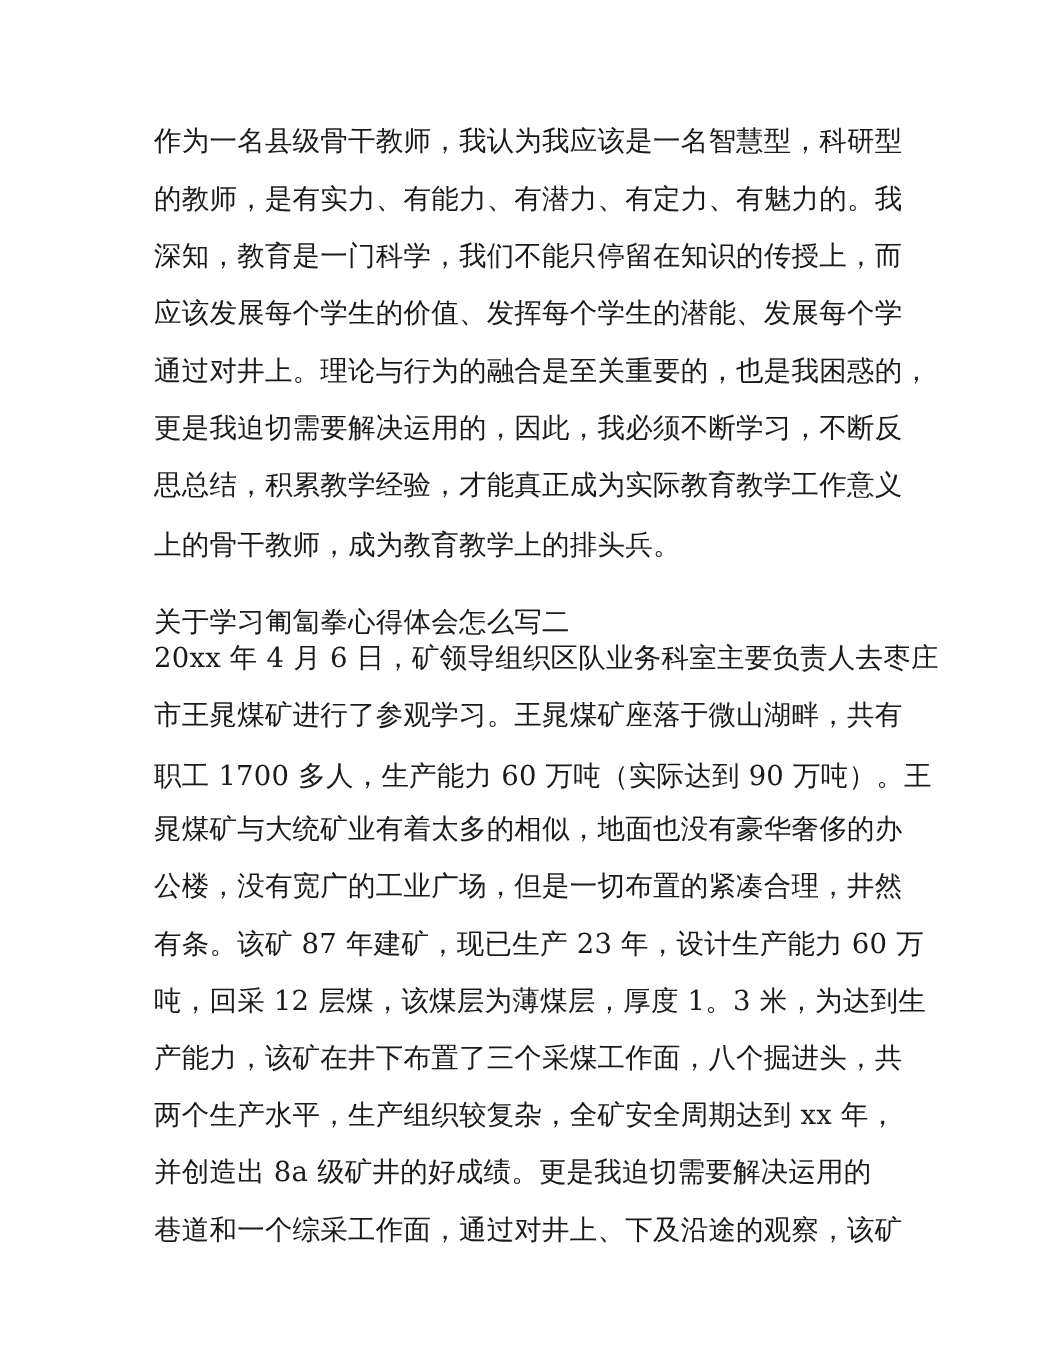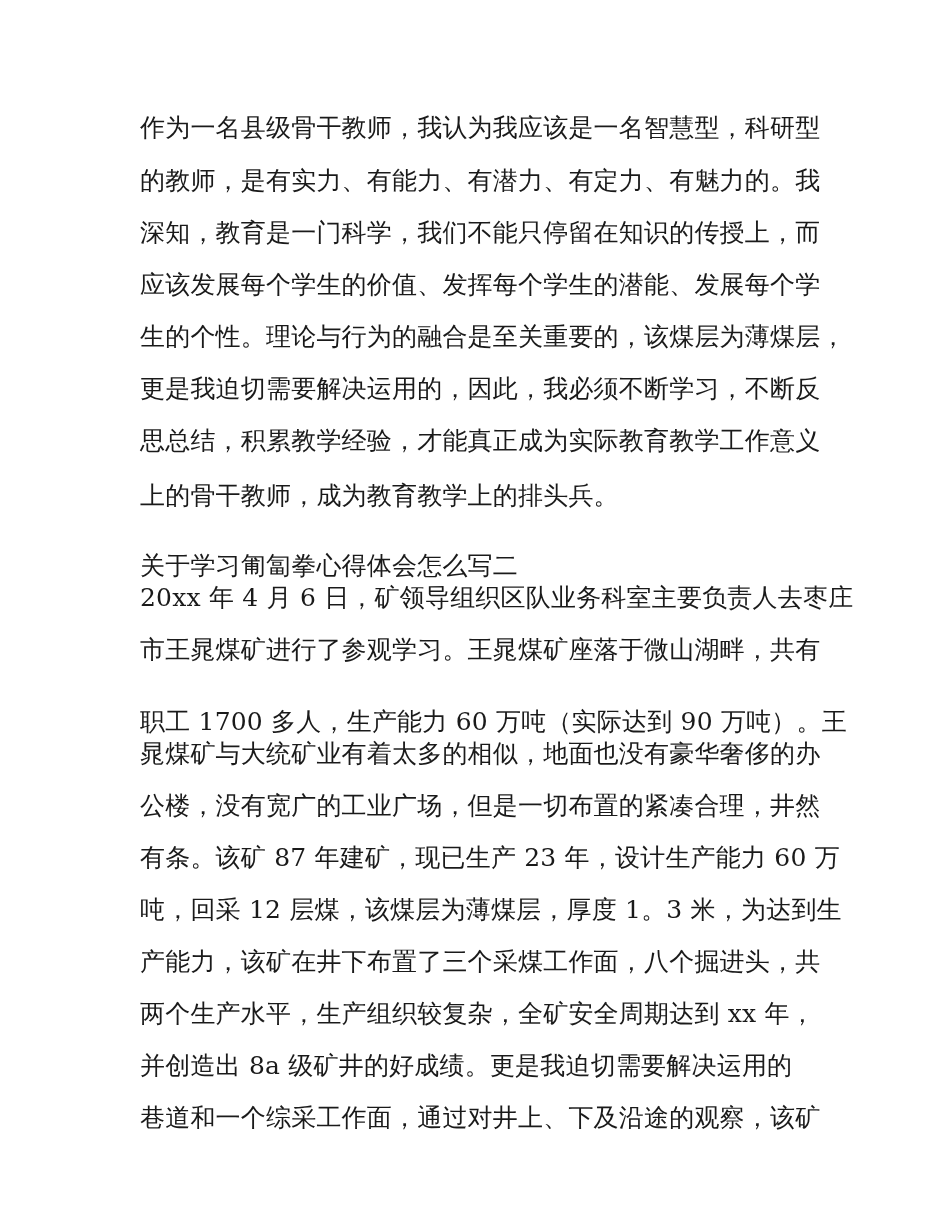--- a/index.html
+++ b/index.html
@@ -35,30 +35,30 @@
   </style>
 </head>
 <body>
 
 <div class="page">
 
   <div class="line" style="top:112px">作为一名县级骨干教师，我认为我应该是一名智慧型，科研型</div>
   <div class="line" style="top:165px">的教师，是有实力、有能力、有潜力、有定力、有魅力的。我</div>
   <div class="line" style="top:217px">深知，教育是一门科学，我们不能只停留在知识的传授上，而</div>
   <div class="line" style="top:269px">应该发展每个学生的价值、发挥每个学生的潜能、发展每个学</div>
-  <div class="line" style="top:321px">生的个性。理论与行为的融合是至关重要的，该煤层为薄煤层，</div>
+  <div class="line" style="top:321px">通过对井上。理论与行为的融合是至关重要的，也是我困惑的，</div>
   <div class="line" style="top:373px">更是我迫切需要解决运用的，因此，我必须不断学习，不断反</div>
   <div class="line" style="top:425px">思总结，积累教学经验，才能真正成为实际教育教学工作意义</div>
   <div class="line" style="top:480px">上的骨干教师，成为教育教学上的排头兵。</div>
 
   <div class="line" style="top:550px">关于学习匍匐拳心得体会怎么写二</div>
 
   <div class="line" style="top:582px">20xx 年 4 月 6 日，矿领导组织区队业务科室主要负责人去枣庄</div>
   <div class="line" style="top:634px">市王晁煤矿进行了参观学习。王晁煤矿座落于微山湖畔，共有</div>
-  <div class="line" style="top:706px">职工 1700 多人，生产能力 60 万吨（实际达到 90 万吨）。王</div>
+  <div class="line" style="top:690px">职工 1700 多人，生产能力 60 万吨（实际达到 90 万吨）。王</div>
   <div class="line" style="top:738px">晁煤矿与大统矿业有着太多的相似，地面也没有豪华奢侈的办</div>
   <div class="line" style="top:790px">公楼，没有宽广的工业广场，但是一切布置的紧凑合理，井然</div>
   <div class="line" style="top:842px">有条。该矿 87 年建矿，现已生产 23 年，设计生产能力 60 万</div>
   <div class="line" style="top:894px">吨，回采 12 层煤，该煤层为薄煤层，厚度 1。3 米，为达到生</div>
   <div class="line" style="top:946px">产能力，该矿在井下布置了三个采煤工作面，八个掘进头，共</div>
   <div class="line" style="top:998px">两个生产水平，生产组织较复杂，全矿安全周期达到 xx 年，</div>
   <div class="line" style="top:1050px">并创造出 8a 级矿井的好成绩。更是我迫切需要解决运用的</div>
   <div class="line" style="top:1102px">巷道和一个综采工作面，通过对井上、下及沿途的观察，该矿</div>
 
 </div>

